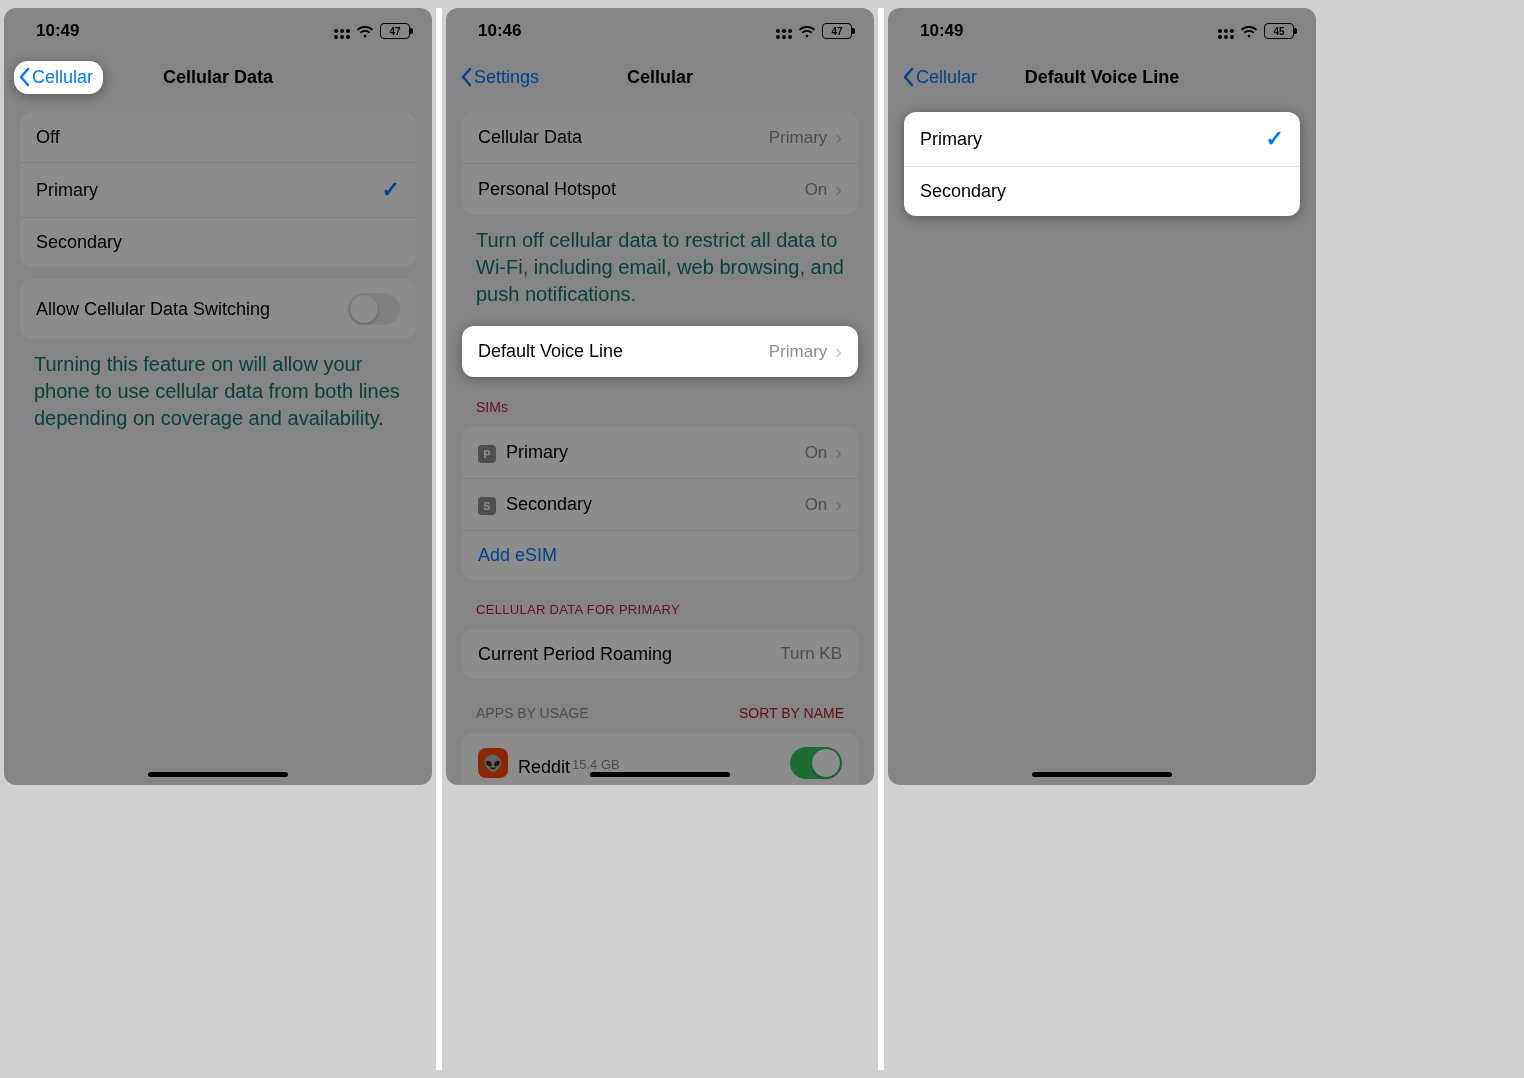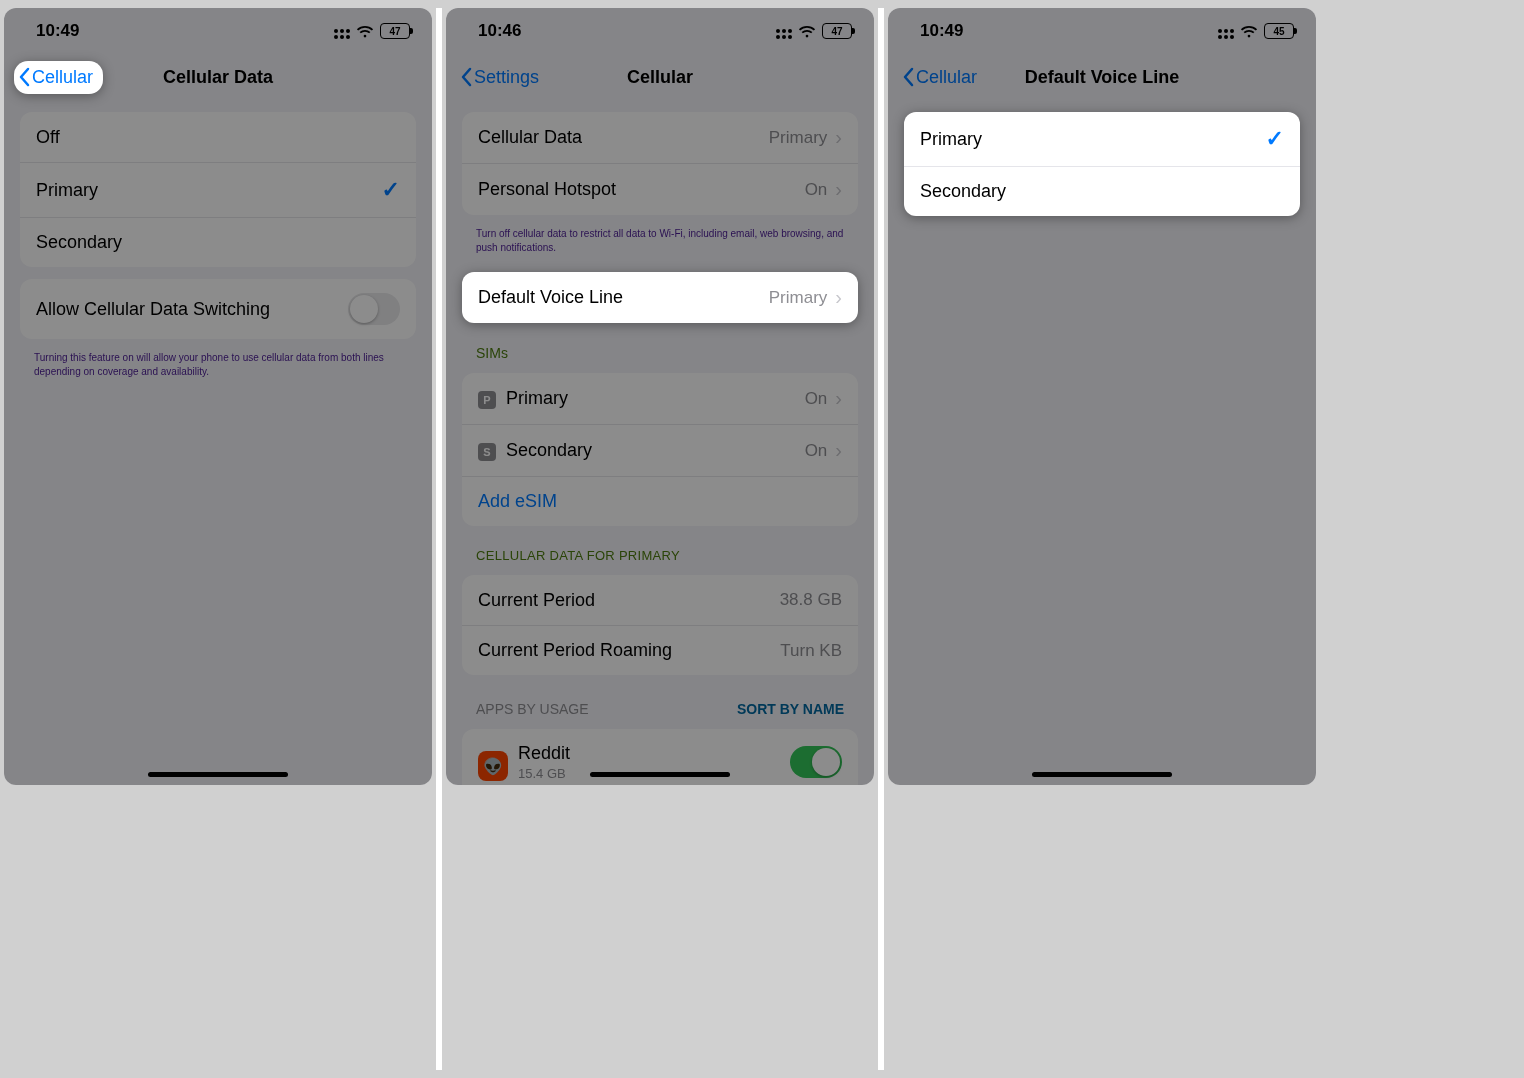--- a/index.html
+++ b/index.html
@@ -100,29 +100,29 @@
   .row {
     display:flex; align-items:center; justify-content:space-between;
     padding: 14px 16px; min-height:50px;
     border-top:1px solid #e5e5ea;
     cursor:pointer;
   }
   .row:first-child { border-top:none; }
   .row-left { display:flex; align-items:flex-end; gap:10px; font-size:18px; color:#000; }
   .row-right { display:flex; align-items:center; gap:8px; color:#8e8e93; font-size:17px; }
   .row-sub { font-size:13px; color:#8e8e93; }
-  .row-stack { display:flex; flex-direction:column; gap:2px; }
+  .row-stack { display:flex; flex-direction:row; gap:2px; }
   .chevron { color:#c7c7cc; font-size:20px; }
   .checkmark { color:#007aff; font-size:22px; font-weight:700; }
   .footer-text {
-    margin: 6px 30px 10px; font-size:10px; color:#4c1d95;
+    margin: 6px 30px 10px; font-size:20px; color:#0f766e;
     line-height:1.35;
   }
   .section-header {
-    margin: 22px 30px 6px; font-size:14px; color:#4d7c0f;
+    margin: 22px 30px 6px; font-size:14px; color:#be185d;
     text-transform: none;
   }
   .section-header.small { font-size:13px; letter-spacing:0.3px; }
   .row-link { color:#007aff; }
   
   .toggle {
     width:52px; height:32px; border-radius:16px;
     background:#e9e9eb; position:relative;
   }
   .toggle.on { background:#34c759; }
@@ -157,21 +157,21 @@
   .home-indicator {
     position:absolute; bottom:8px; left:50%; transform:translateX(-50%);
     width:140px; height:5px; background:#000; border-radius:3px;
   }
   
   .sort-row {
     display:flex; justify-content:space-between; align-items:center;
     margin: 26px 30px 6px; font-size:14px;
   }
   .sort-row .left { color:#8e8e93; }
-  .sort-row .right { color:#0369a1; font-weight:700; cursor:pointer; }
+  .sort-row .right { color:#b91c1c; font-weight:400; cursor:pointer; }
 </style>
 </head>
 <body>
 
 <div class="phone">
   <div class="phone-scroll">
     <div class="status-bar">
       <span>10:49</span>
       <div class="status-right">
         <span class="signal-dots">
@@ -334,28 +334,20 @@
         <div class="row-left row-link">
             <span>Add eSIM</span>
           </div>
       </div>
     </div>
 
     <div class="section-header small">CELLULAR DATA FOR PRIMARY</div>
     <div class="group">
       <div class="row">
         <div class="row-left">
-            <span>Current Period</span>
-          </div>
-        <div class="row-right">
-            <span>38.8 GB</span>
-          </div>
-      </div>
-      <div class="row">
-        <div class="row-left">
             <span>Current Period Roaming</span>
           </div>
         <div class="row-right">
             <span>Turn KB</span>
           </div>
       </div>
     </div>
 
     <div class="sort-row">
       <span class="left">APPS BY USAGE</span>

